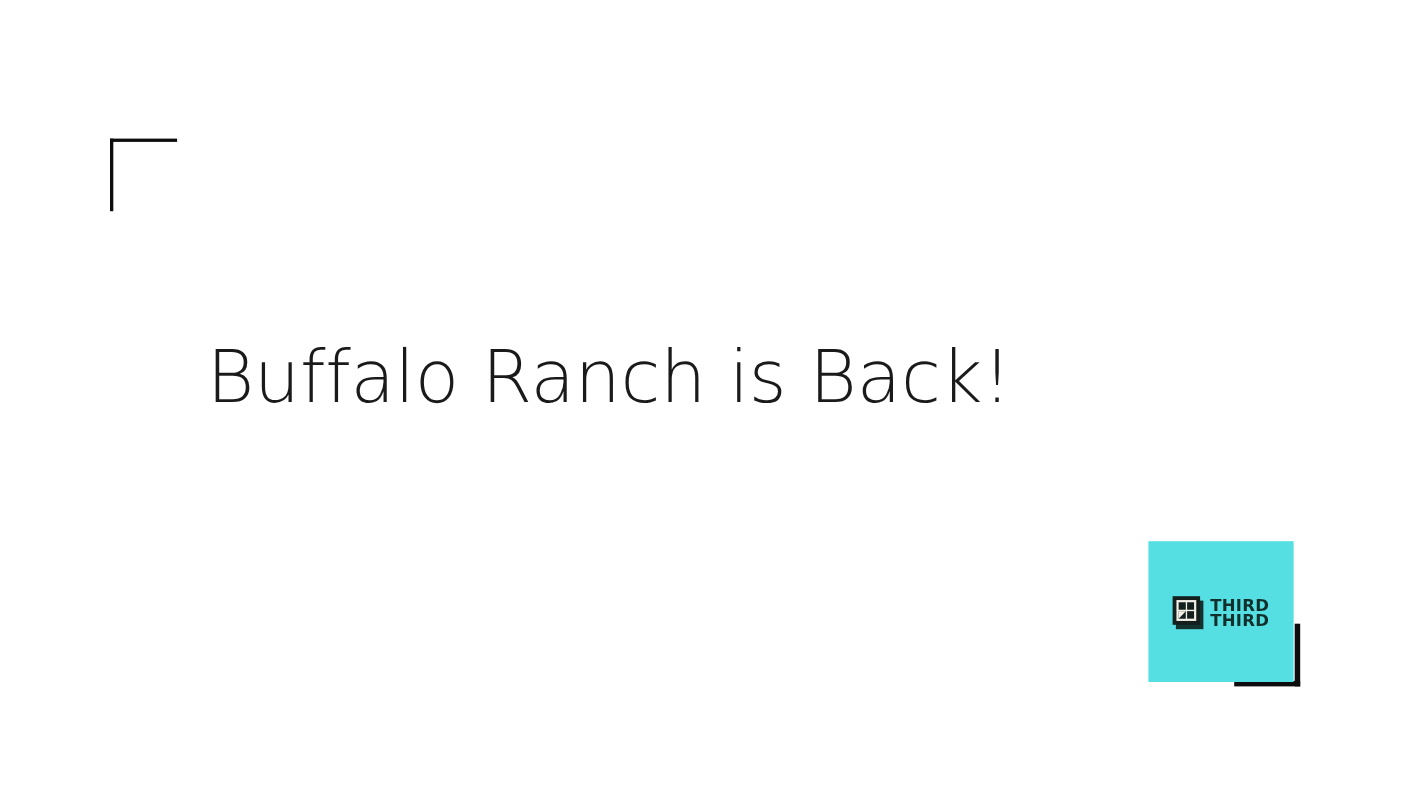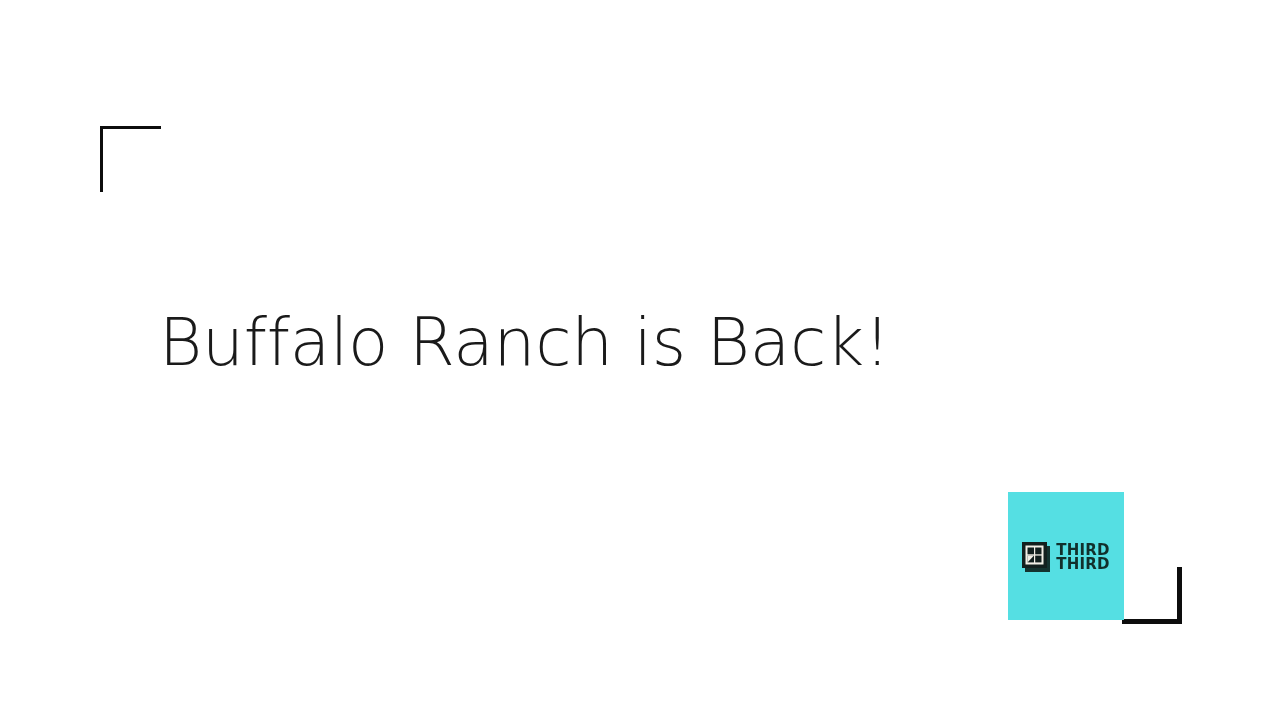--- a/index.html
+++ b/index.html
@@ -39,38 +39,38 @@
     height: 57px;
     border-bottom: 5px solid #0d0d0d;
     border-right: 5px solid #0d0d0d;
     box-sizing: border-box;
     z-index: 1;
   }
 
   
   .headline {
     position: absolute;
-    left: 159px;
+    left: 188px;
     top: 304px;
     font-family: "DejaVu Sans", "Liberation Sans", sans-serif;
     font-weight: 200;
     font-size: 66px;
     line-height: 1.18;
     letter-spacing: -0.2px;
     color: #1a1a1a;
     white-space: nowrap;
     -webkit-font-smoothing: antialiased;
   }
 
   
   .brand-badge {
     position: absolute;
-    left: 1008px;
+    left: 1044px;
     top: 492px;
-    width: 116px;
+    width: 132px;
     height: 128px;
     background: #55dfe3;
     z-index: 2;
     display: flex;
     align-items: center;
     justify-content: center;
   }
   .brand-lockup {
     display: flex;
     align-items: center;

